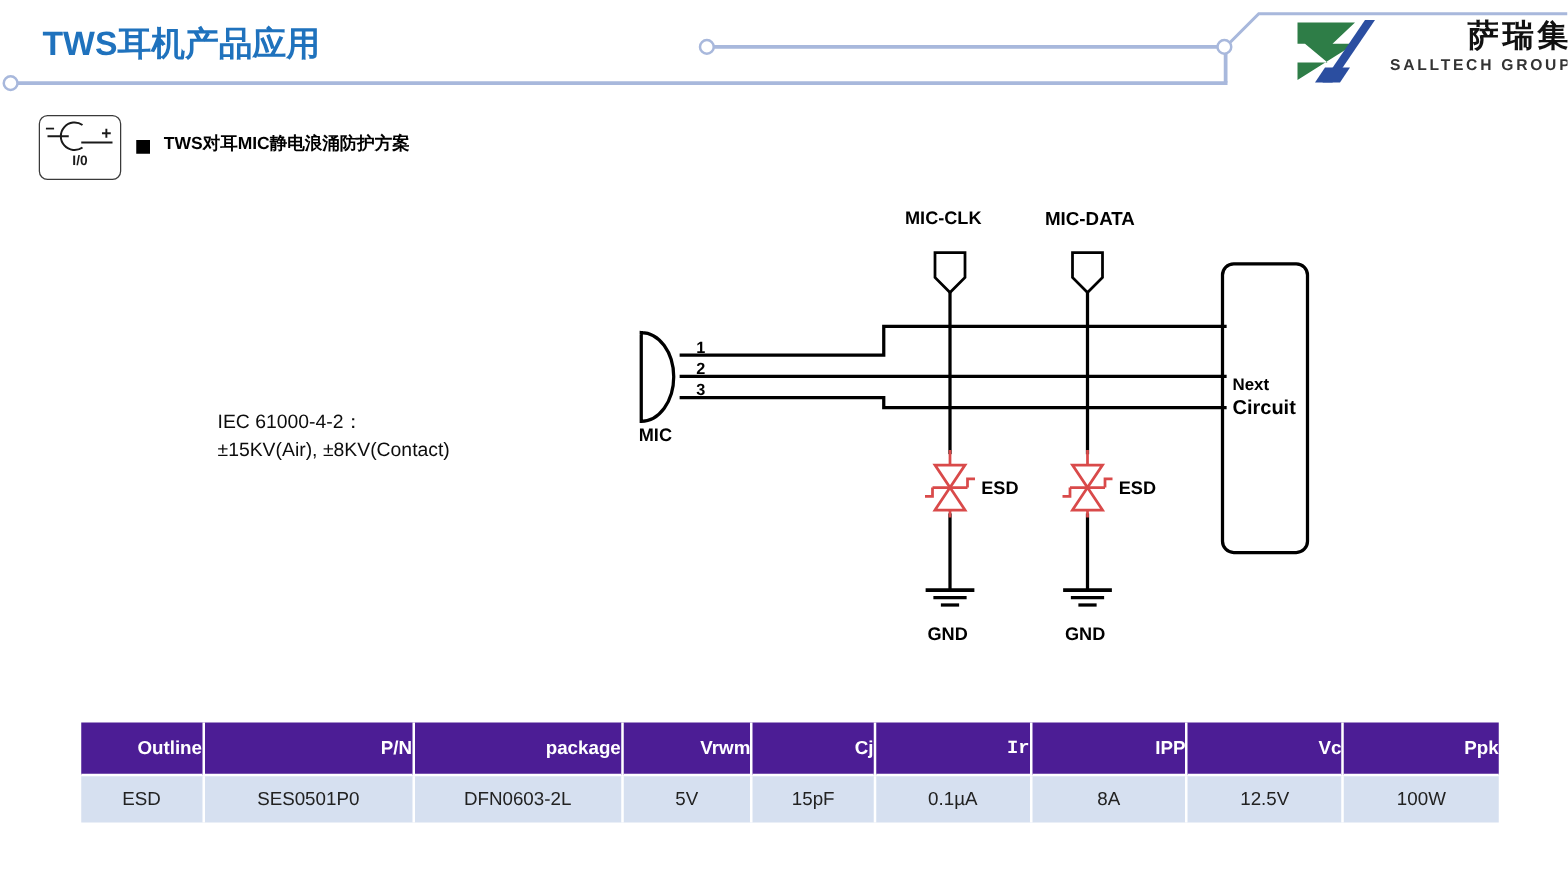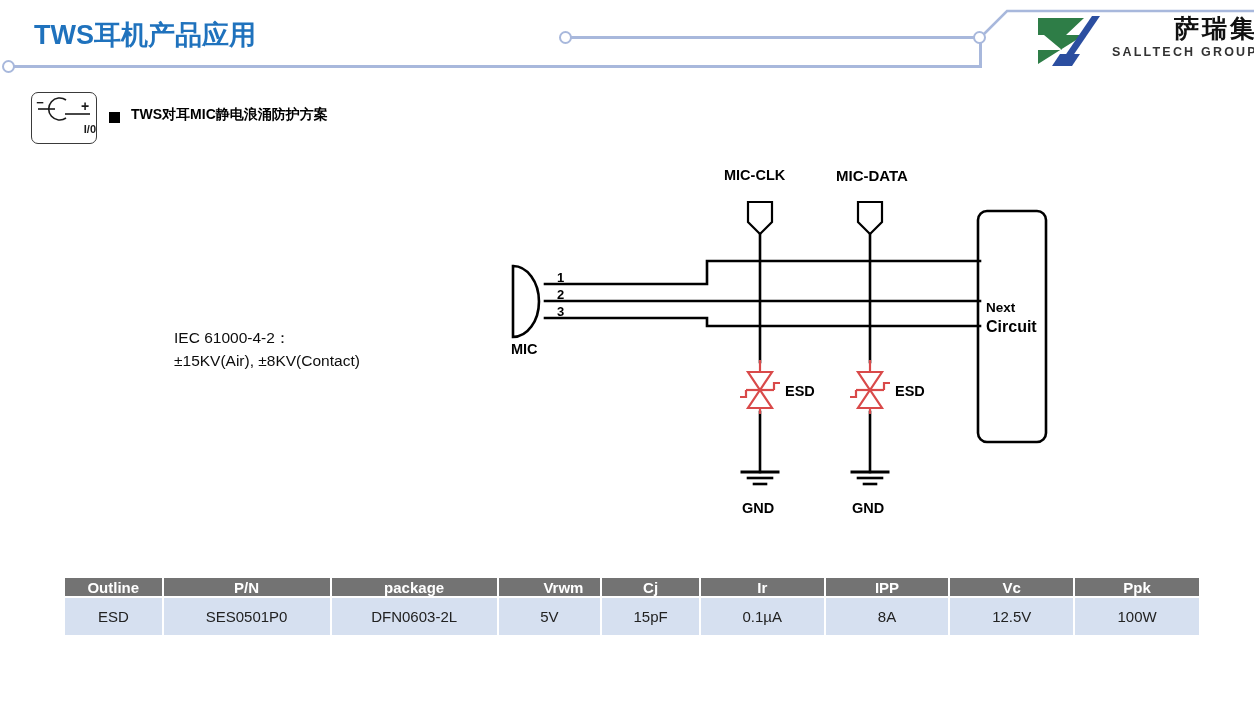--- a/index.html
+++ b/index.html
@@ -86,21 +86,21 @@
     height: 52px;
     border: 1.6px solid #3a3a3a;
     border-radius: 7px;
     background: #ffffff;
   }
   .io-badge .glyph { position: absolute; left: 0; top: 0; }
   .io-badge .io-label {
     position: absolute;
     left: 0; right: 0;
     top: 30px;
-    text-align: right;
+    text-align: center;
     font-size: 11px;
     font-weight: bold;
     color: #1a1a1a;
   }
   .sec-bullet {
     position: absolute;
     left: 109px;
     top: 112px;
     width: 11px;
     height: 11px;
@@ -139,28 +139,28 @@
   
   .spec-table {
     position: absolute;
     left: 65px;
     top: 578px;
     width: 1134px;
     border-collapse: collapse;
     table-layout: fixed;
   }
   .spec-table th {
-    background: #737373;
+    background: #4c1d95;
     color: #ffffff;
     font-size: 15px;
     font-weight: bold;
-    height: 19px;
+    height: 42px;
     border-left: 2px solid #ffffff;
     border-right: 2px solid #ffffff;
-    text-align: center;
+    text-align: right;
   }
   .spec-table td {
     background: #d6e0f0;
     color: #222222;
     font-size: 15px;
     height: 38px;
     border-left: 2px solid #ffffff;
     border-right: 2px solid #ffffff;
     border-top: 2px solid #ffffff;
     text-align: center;
@@ -296,21 +296,21 @@
   <div class="ckt-label" style="left:986px; top:318px; font-size:16px;">Circuit</div>
 
   <table class="spec-table">
     <thead>
       <tr>
         <th style="width:97px;">Outline</th>
         <th style="width:167px;">P/N</th>
         <th style="width:166px;">package</th>
         <th style="width:103px;padding-left:28px;">Vrwm</th>
         <th style="width:98px;">Cj</th>
-        <th style="width:124px;">Ir</th>
+        <th style="width:124px;font-family:Liberation Mono, monospace;">Ir</th>
         <th style="width:124px;">IPP</th>
         <th style="width:124px;">Vc</th>
         <th style="width:124px;">Ppk</th>
       </tr>
     </thead>
     <tbody>
       <tr>
         <td>ESD</td>
         <td>SES0501P0</td>
         <td>DFN0603-2L</td>

